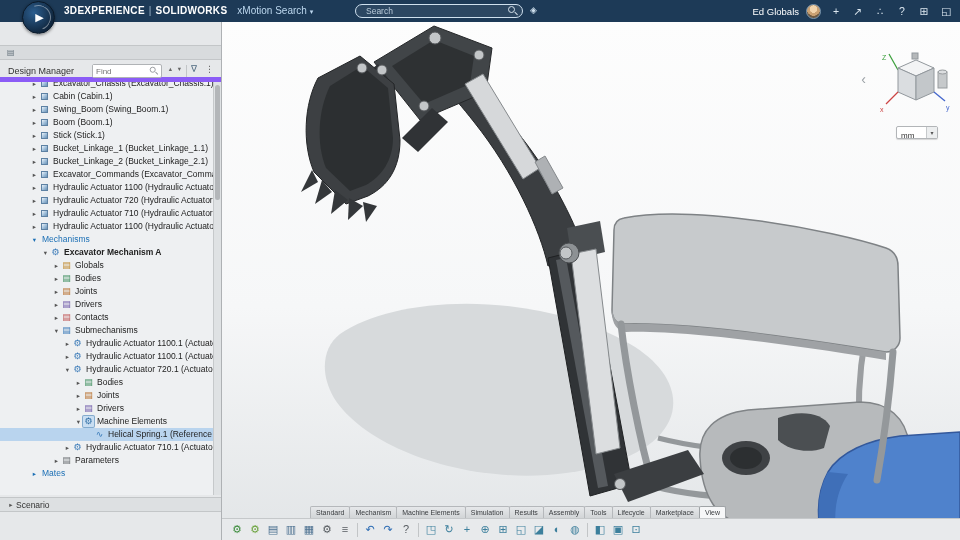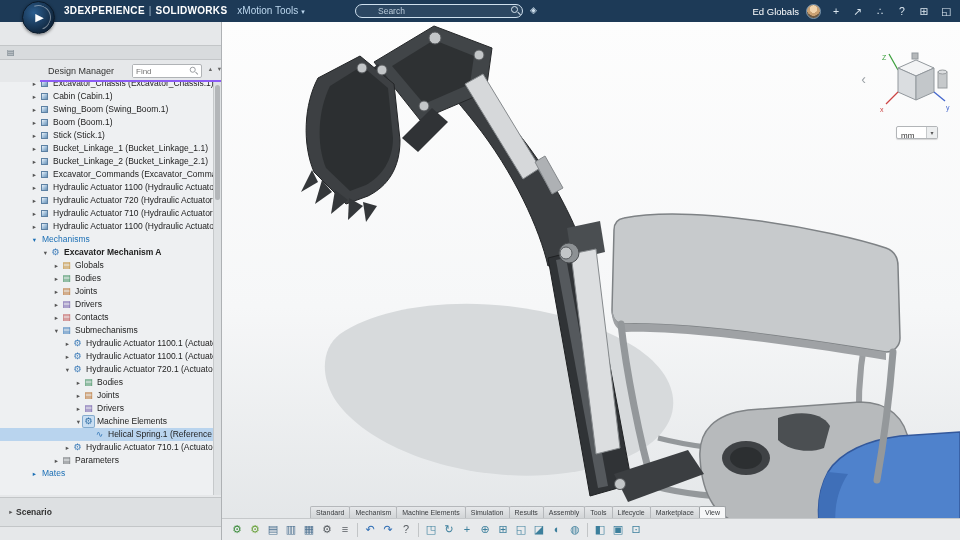--- a/index.html
+++ b/index.html
@@ -15,38 +15,38 @@
   #brand .caret{font-size:7px;color:#bcd7ee;margin-left:3px;}
   #compass{position:absolute;left:22px;top:1px;width:33px;height:33px;border-radius:50%;z-index:60;
     background:radial-gradient(circle at 35% 35%,#2c5e8f,#10263d 72%);border:1px solid #0a1827;
     box-shadow:0 1px 3px rgba(0,0,0,.45);display:flex;align-items:center;justify-content:center;}
   #compass .play{color:#fff;font-size:11px;line-height:1;margin-left:2px;}
   #compass::after{content:"";position:absolute;inset:3px;border:1px solid rgba(255,255,255,.4);
     border-radius:50%;border-left-color:transparent;border-bottom-color:transparent;transform:rotate(25deg);}
   #search{position:absolute;left:355px;top:4px;width:168px;height:14px;border:1px solid #cfe0ee;
     border-radius:8px;background:rgba(255,255,255,.07);display:flex;align-items:center;}
   #search input{flex:1;background:transparent;border:none;outline:none;color:#e4edf5;font-size:8.5px;
-    height:12px;padding:0 22px;font-family:inherit;}
+    height:12px;padding:0 10px;font-family:inherit;}
   #search input::placeholder{color:#b9cad9;}
   .mag{position:relative;width:10px;height:10px;flex:none;margin-right:4px;color:#d6e2ec;}
   .mag::before{content:"";position:absolute;width:5px;height:5px;border:1.4px solid currentColor;border-radius:50%;left:0;top:0;}
   .mag::after{content:"";position:absolute;width:4px;height:1.4px;background:currentColor;transform:rotate(45deg);left:5.5px;top:7px;}
   #tag-icon{position:absolute;left:530px;top:5px;font-size:9px;color:#cfe0ee;}
   #tb-right{position:absolute;right:6px;top:0;height:22px;display:flex;align-items:center;gap:7px;}
   #tb-right .uname{font-size:9.5px;color:#fff;}
   #avatar{width:15px;height:15px;border-radius:50%;flex:none;border:1px solid #7e99b0;
     background:radial-gradient(circle at 50% 32%,#f2d4ac 0 34%,#caa173 35% 60%,#6f5a42 61% 100%);}
   .tpi{width:16px;text-align:center;font-size:10.5px;color:#dce7f0;cursor:default;}
 
   
   #panel{position:absolute;left:0;top:22px;width:222px;height:518px;background:#e6e8ea;border-right:1px solid #aeb1b4;}
   #panel-strip{position:absolute;top:23px;left:0;right:0;height:15px;background:#d8dbdd;
     border-top:1px solid #c3c6c8;border-bottom:1px solid #c3c6c8;display:flex;align-items:center;padding-left:7px;}
   #panel-strip .pico{font-size:8px;color:#5a6a74;}
-  #panel-header{position:absolute;top:38px;left:0;right:0;height:22px;border-bottom:2px solid #8b5cf6;margin-left:40px;}
+  #panel-header{position:absolute;top:38px;left:0;right:0;height:22px;border-bottom:5px solid #8b5cf6;}
   #panel-title{position:absolute;left:8px;top:6px;font-size:9px;color:#333;}
   #find{position:absolute;left:92px;top:4px;width:70px;height:14px;background:#fff;border:1px solid #b0b3b6;
     border-radius:2px;display:flex;align-items:center;}
   #find input{flex:1;width:48px;font-size:8px;border:0;outline:0;height:12px;padding:0 3px;color:#444;font-family:inherit;}
   #find .mag{color:#8a8e92;transform:scale(.85);margin-right:2px;}
   .hbtn{position:absolute;top:5px;font-size:6.5px;color:#666;width:9px;text-align:center;}
   #hdr-sep{position:absolute;left:186px;top:5px;width:1px;height:12px;background:#c2c5c7;}
   #funnel{position:absolute;left:191px;top:4px;font-size:9px;color:#4f6a80;}
   #more{position:absolute;left:205px;top:4px;font-size:9px;color:#666;}
 
@@ -58,23 +58,23 @@
   .trow.blue .lbl,.trow.blue .exp{color:#1b6fb5;}
   .trow.bold .lbl{font-weight:bold;}
   .exp{width:9px;flex:none;font-size:6.5px;color:#555;text-align:center;}
   .tic{width:11px;flex:none;text-align:center;font-size:9px;line-height:11px;height:11px;}
   .tic.cube-box{width:7px;height:7px;margin:0 2px;border:1px solid #5d81a3;
     background:linear-gradient(135deg,#eef4f9,#9dbdd9 55%,#6d93b5);}
   .tic.hl{background:#c9def2;box-shadow:0 0 0 1px #83abce;border-radius:1px;}
   .lbl{padding-left:3px;}
   #vscroll{position:absolute;right:0;top:60px;width:8px;height:413px;background:#dfe2e4;border-left:1px solid #c6c9cb;}
   #vthumb{position:absolute;left:1px;top:3px;width:5px;height:115px;background:#b3b6b9;border-radius:3px;}
-  #scenario{position:absolute;top:475px;left:0;right:0;height:30px;background:#dde0e2;
+  #scenario{position:absolute;top:475px;left:0;right:0;height:15px;background:#dde0e2;
     border-top:1px solid #c3c6c8;border-bottom:1px solid #c3c6c8;display:flex;align-items:center;
-    font-size:8.5px;color:#333;padding-left:6px;font-weight:bold;}
+    font-size:8.5px;color:#333;padding-left:6px;}
   #scenario .exp{width:10px;}
 
   
   #viewport{position:absolute;left:222px;top:22px;right:0;bottom:0;overflow:hidden;
     background:linear-gradient(180deg,#fdfdfd 0%,#f6f7f8 55%,#e2e5e7 100%);}
   #model{position:absolute;left:0;top:0;}
   #vchev{position:absolute;right:94px;top:50px;font-size:14px;color:#9aa0a5;line-height:14px;}
   #vcube{position:absolute;right:6px;top:28px;}
   #units{position:absolute;right:22px;top:104px;width:42px;height:13px;background:#fff;border:1px solid #b2b5b8;
     border-radius:2px;display:flex;align-items:center;font-size:8px;color:#333;box-shadow:0 1px 1px rgba(0,0,0,.15);}
@@ -91,21 +91,21 @@
     border-top:1px solid #c5c8ca;display:flex;align-items:center;padding-left:6px;z-index:19;}
   .tbi{width:17px;height:17px;margin:0 .5px;border-radius:2px;display:flex;align-items:center;
     justify-content:center;font-size:11px;line-height:1;}
   .tbsep{width:1px;height:14px;background:#c2c5c7;margin:0 3px;}
 </style>
 </head>
 <body>
 
 <div id="topbar">
   <div id="brand">
-    <b>3DEXPERIENCE</b><span class="sep">|</span><b>SOLIDWORKS</b><span class="app">xMotion Tools</span><span class="caret">▾</span>
+    <b>3DEXPERIENCE</b><span class="sep">|</span><b>SOLIDWORKS</b><span class="app">xMotion Search</span><span class="caret">▾</span>
   </div>
   <div id="search">
     <input placeholder="Search" style="">
     <span class="mag"></span>
   </div>
   <span id="tag-icon">◈</span>
   <div id="tb-right">
     <span class="uname">Ed Globals</span>
     <span id="avatar"></span>
     <span id="tb-right-icons" style="display:flex;gap:6px;">

